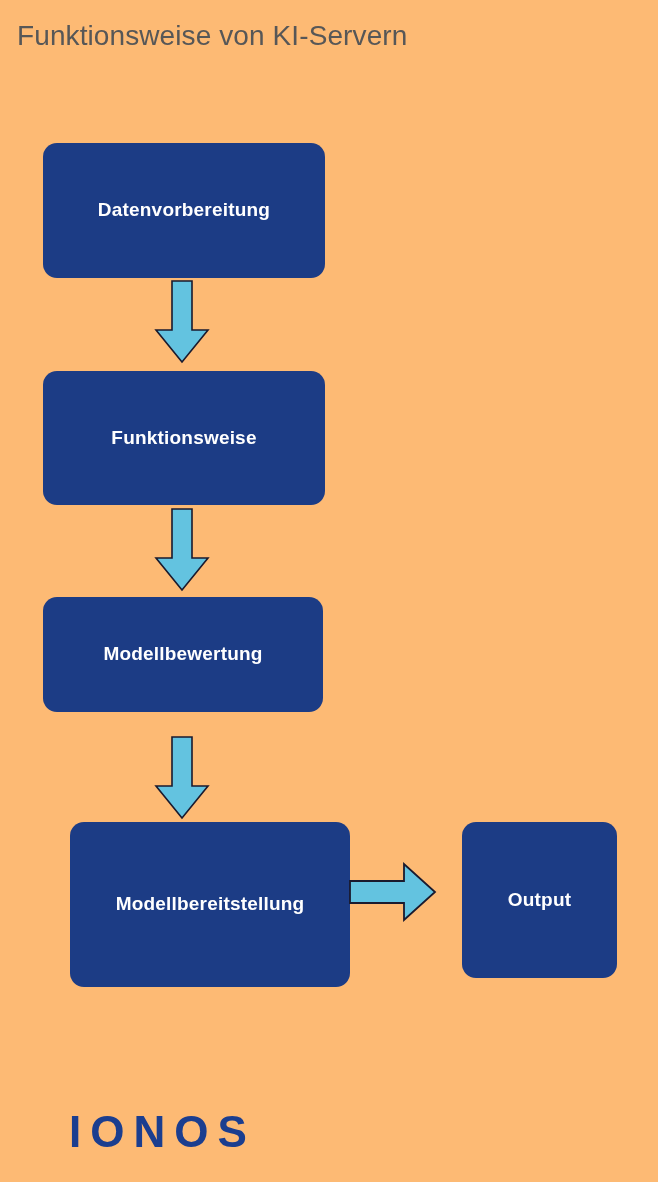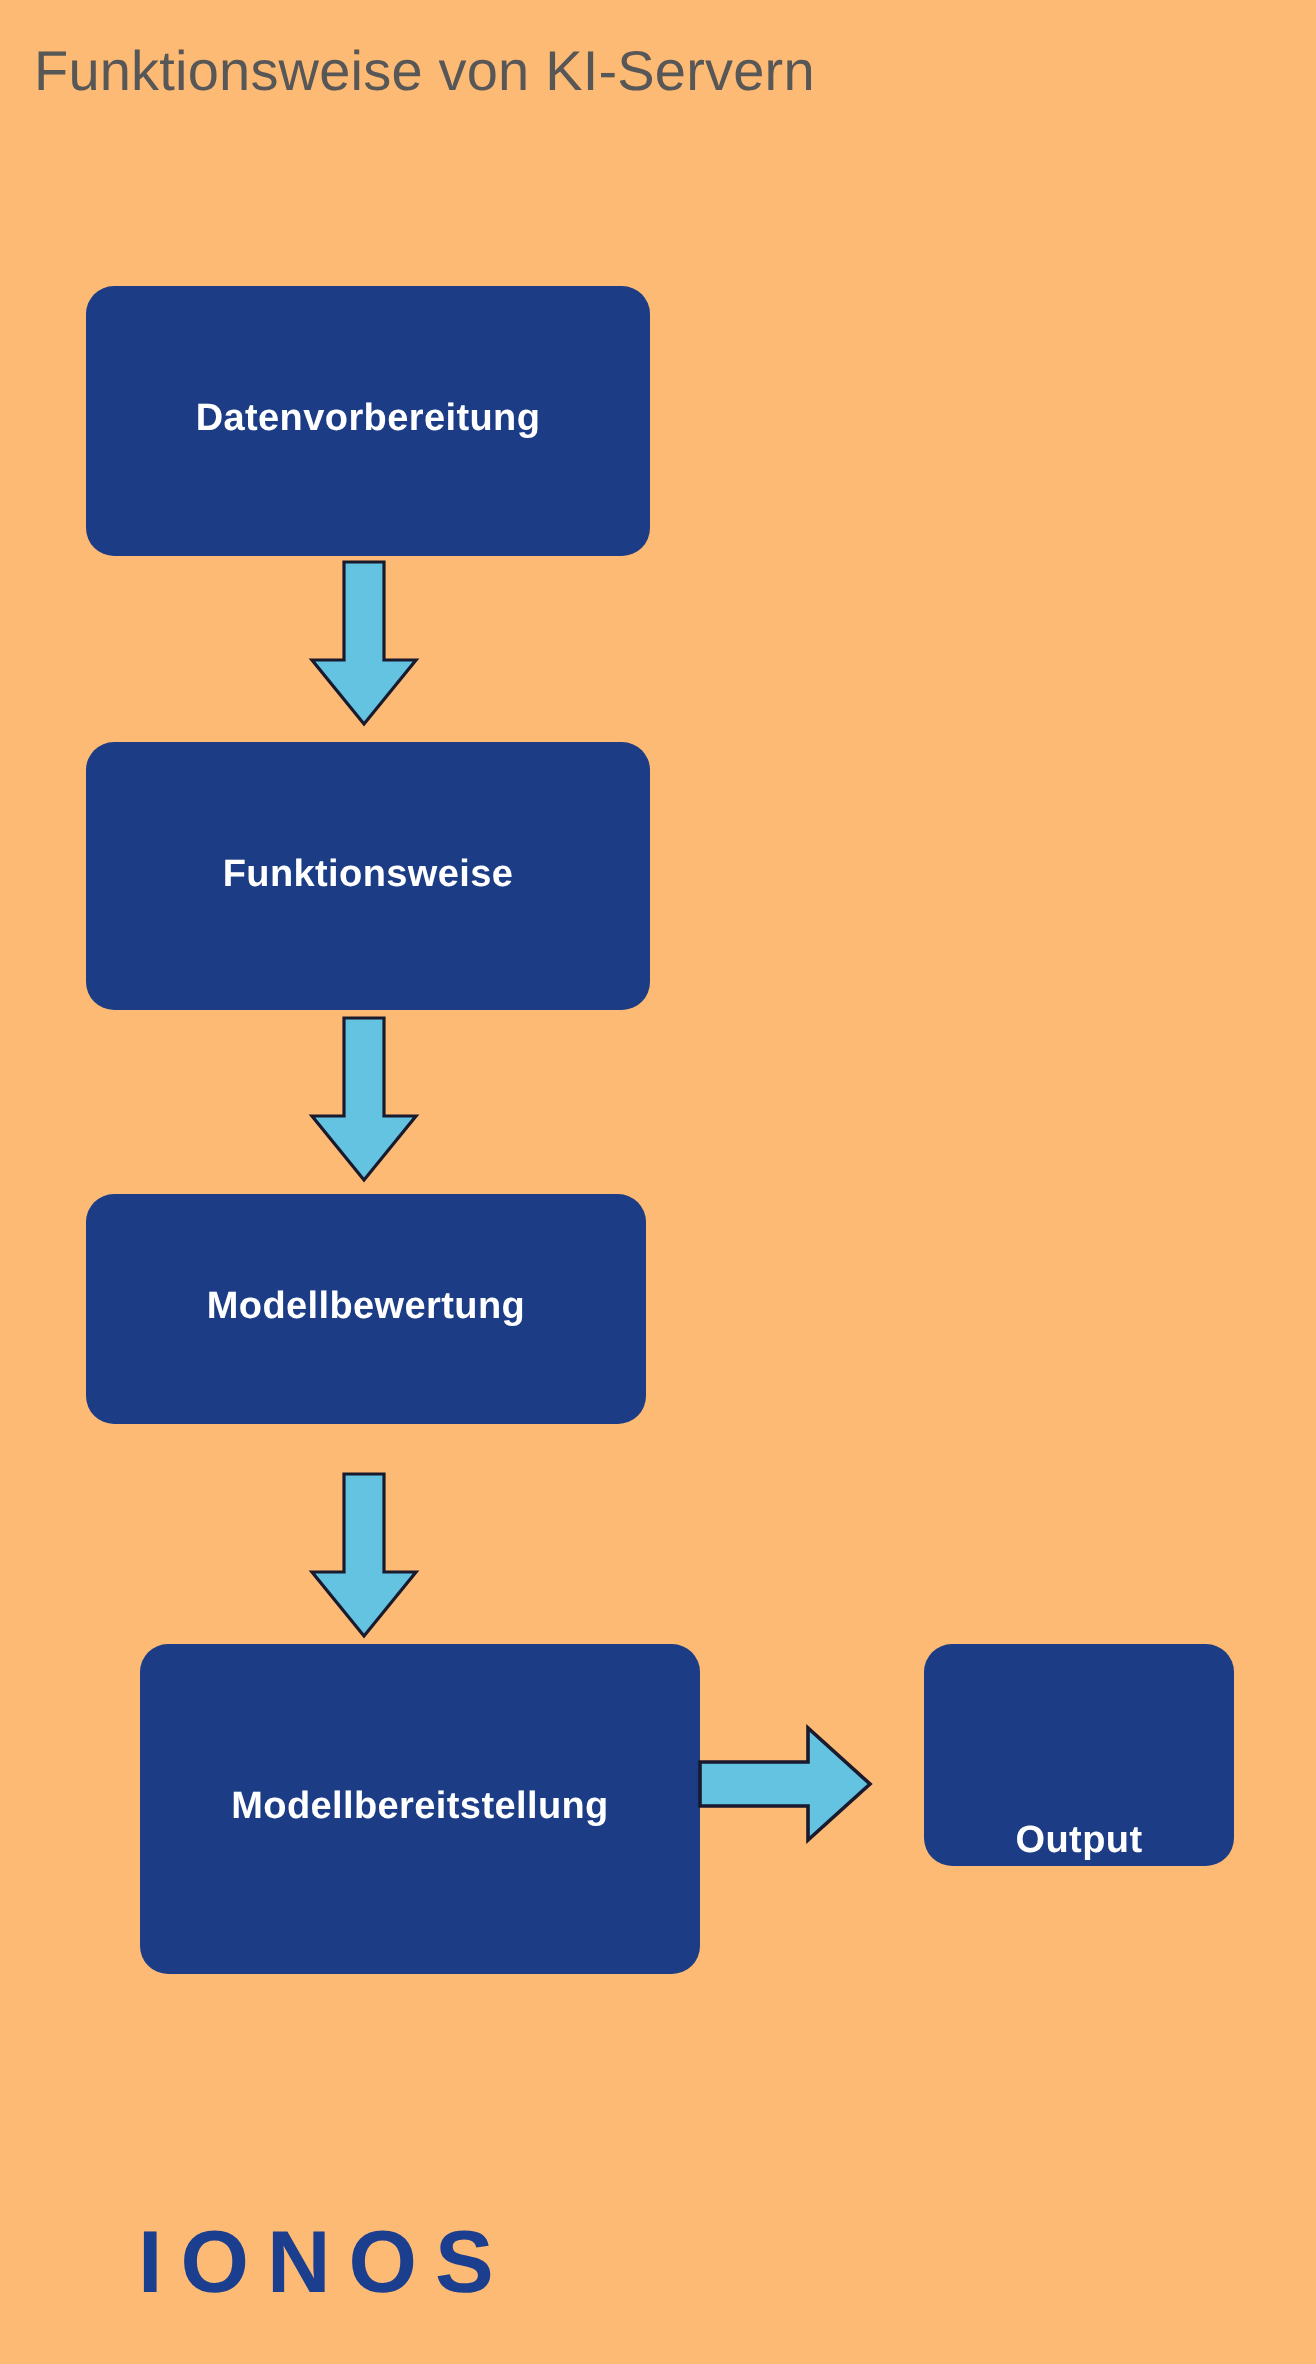--- a/index.html
+++ b/index.html
@@ -53,21 +53,21 @@
     letter-spacing: 0.2px;
     text-align: center;
     line-height: 1.2;
     white-space: nowrap;
   }
 
   .box-1 { left: 43px;  top: 143px; width: 282px; height: 135px; }
   .box-2 { left: 43px;  top: 371px; width: 282px; height: 134px; }
   .box-3 { left: 43px;  top: 597px; width: 280px; height: 115px; }
   .box-4 { left: 42px;  top: 822px; width: 280px; height: 165px; margin-left: 28px; }
-  .box-5 { left: 462px; top: 822px; width: 155px; height: 111px; align-items: flex-end; }
+  .box-5 { left: 462px; top: 822px; width: 155px; height: 156px; }
 
   .box-5 .box-label { font-size: 19px; }
 
   
   .arrow-down {
     position: absolute;
     width: 56px;
     height: 84px;
   }
   .arrow-d1 { left: 154px; top: 280px; }

